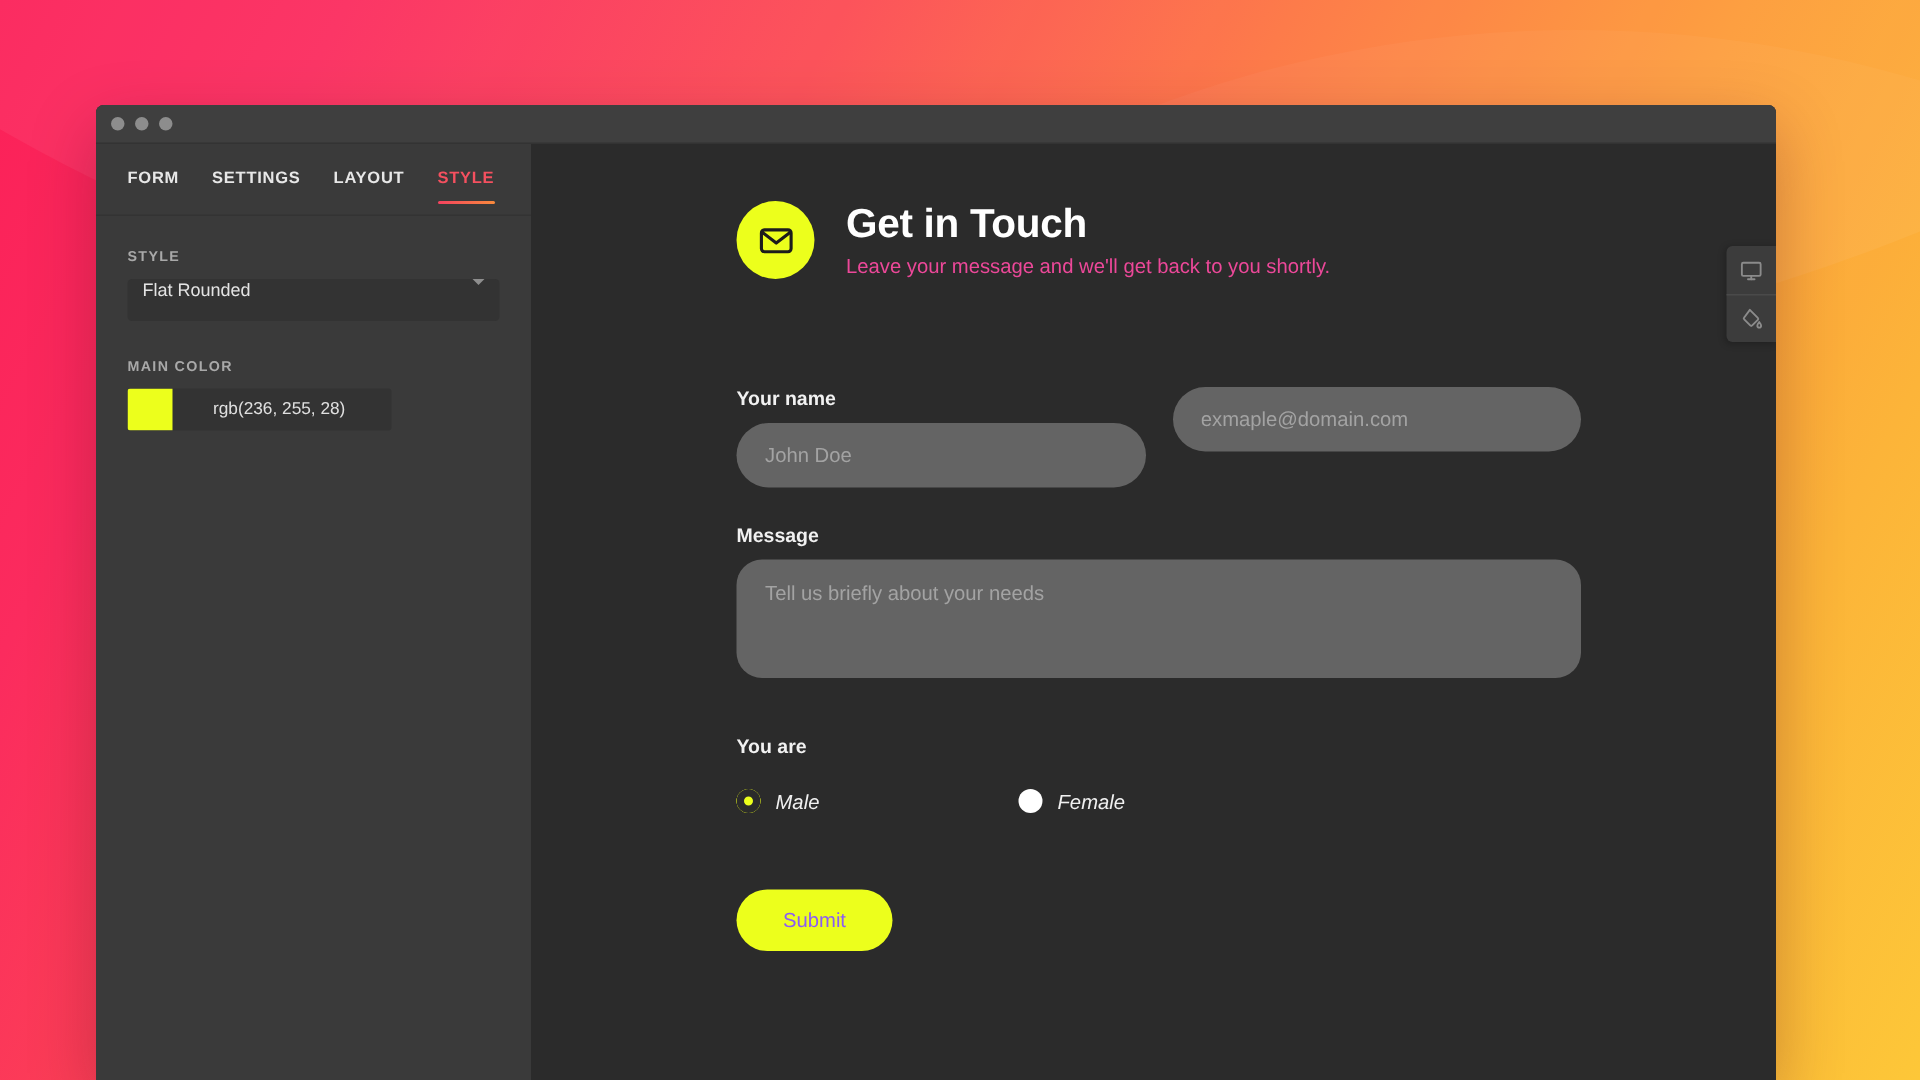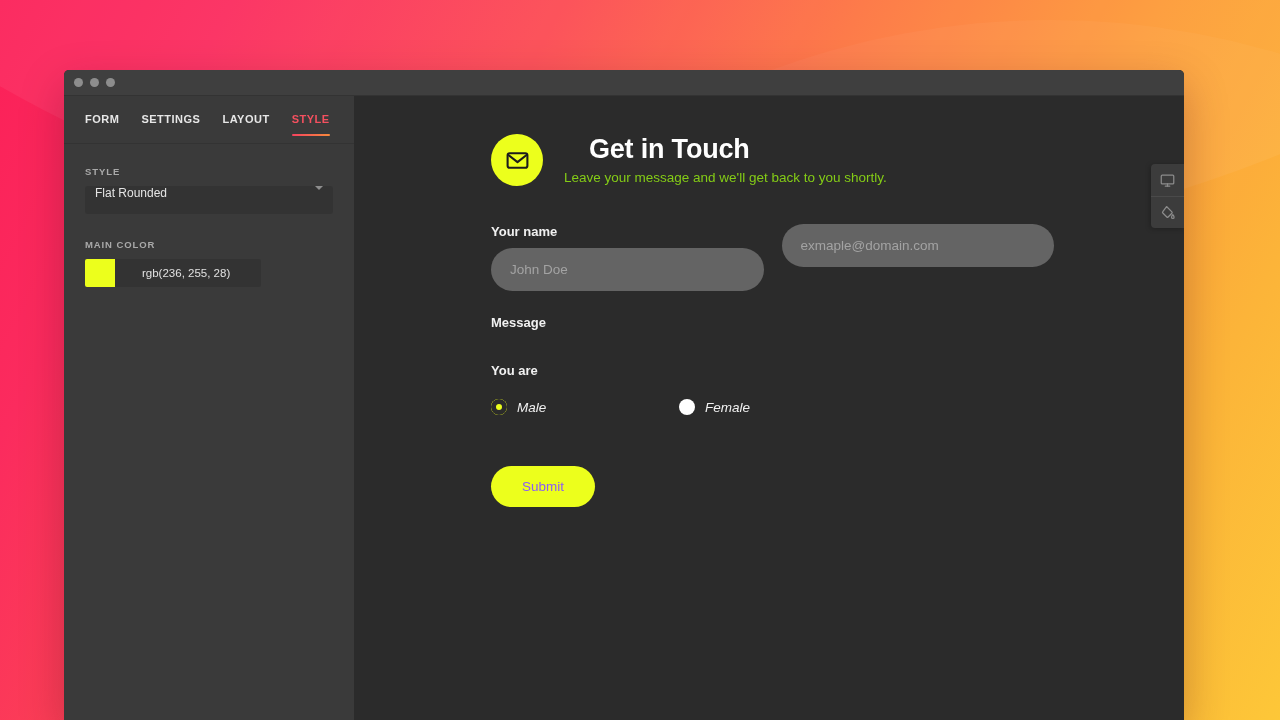--- a/index.html
+++ b/index.html
@@ -203,29 +203,28 @@
     align-items: center;
     justify-content: center;
   }
 
   #form-title {
     font-size: 27px;
     font-weight: bold;
     color: #ffffff;
     line-height: 1.05;
     letter-spacing: -0.2px;
-    margin-left: 25px;
   }
   #form-subtitle {
     font-size: 13.5px;
-    color: #84cc16;
+    color: #ec4899;
     margin-top: 6px;
   }
 
-  #fields { margin-top: 38px; }
+  #fields { margin-top: 72px; }
 
   .row { display: flex; gap: 18px; }
   .col { flex: 1; }
 
   .inp-label {
     font-size: 13px;
     font-weight: bold;
     color: #f1f1f1;
     margin-bottom: 9px;
     display: block;
@@ -399,20 +398,21 @@
                 <label class="inp-label">Your name</label>
                 <input class="pill-input" type="text" placeholder="John Doe" style="">
               </div>
               <div class="col">
                 <input class="pill-input" type="text" placeholder="exmaple@domain.com" style="">
               </div>
             </div>
 
             <div class="block-row">
               <label class="inp-label">Message</label>
+              <textarea id="message-input" placeholder="Tell us briefly about your needs" style=""></textarea>
             </div>
 
             <div id="gender-block">
               <label class="inp-label">You are</label>
               <div id="radio-row">
                 <div class="radio-item">
                   <span class="radio-dot checked"></span>
                   <span class="radio-label">Male</span>
                 </div>
                 <div class="radio-item">

